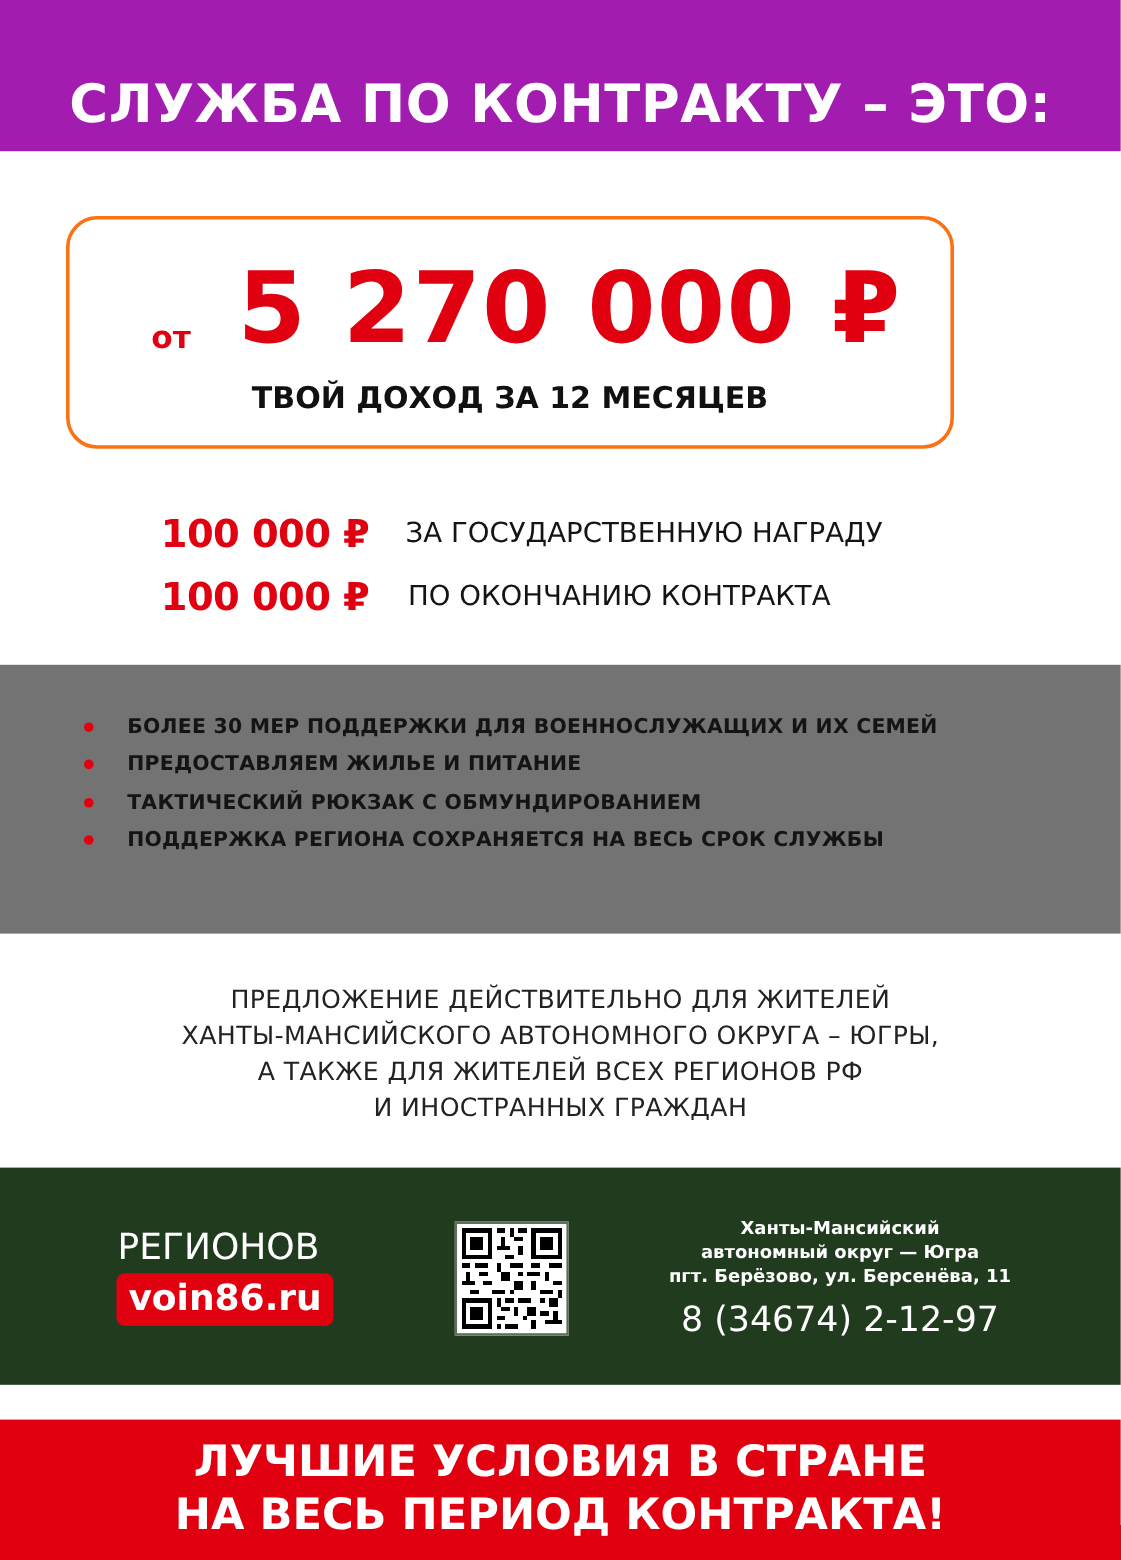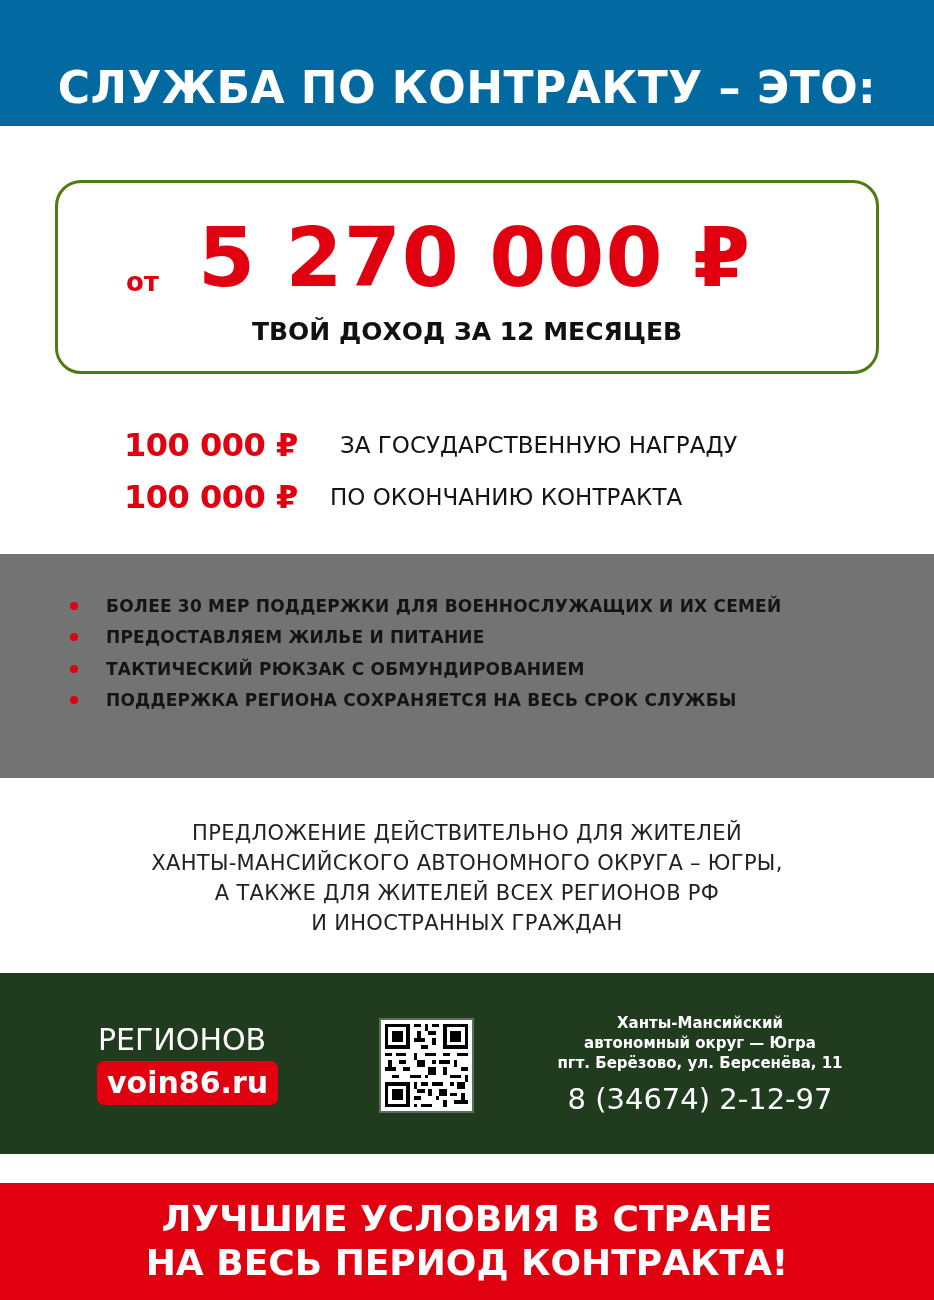--- a/index.html
+++ b/index.html
@@ -1,54 +1,54 @@
 <!DOCTYPE html>
 <html><head>
 <meta charset="utf-8">
 <style>
   * { box-sizing: border-box; margin: 0; padding: 0; }
   html, body { width: 934px; height: 1300px; background: #ffffff; overflow: hidden; }
   body { font-family: "DejaVu Sans", "Liberation Sans", sans-serif; position: relative; }
 
   .header {
     position: absolute; left: 0; top: 0; width: 934px; height: 126px;
-    background: #0369a1; color: #ffffff;
+    background: #a21caf; color: #ffffff;
   }
   .header-title {
     position: absolute; left: 0; right: 0; top: 62px;
     text-align: center; font-weight: bold; font-size: 44px; letter-spacing: 0.5px;
     line-height: 52px;
   }
 
   .income-box {
-    position: absolute; left: 55px; top: 180px; width: 824px; height: 194px;
-    border: 3px solid #4d7c0f; border-radius: 26px; background: #ffffff;
+    position: absolute; left: 55px; top: 180px; width: 740px; height: 194px;
+    border: 3px solid #f97316; border-radius: 26px; background: #ffffff;
   }
   .income-prefix {
     position: absolute; left: 68px; top: 86px;
     color: #e0000f; font-weight: bold; font-size: 26px; line-height: 26px;
   }
   .income-amount {
     position: absolute; left: 140px; top: 30px;
     color: #e0000f; font-weight: bold; font-size: 82px; line-height: 90px; letter-spacing: 1px;
   }
   .income-caption {
     position: absolute; left: 0; right: 0; top: 134px;
     text-align: center; color: #111111; font-weight: bold; font-size: 25px; line-height: 30px;
   }
 
   .bonus-row {
-    position: absolute; left: 124px; height: 40px; display: flex; align-items: center;
+    position: absolute; left: 134px; height: 40px; display: flex; align-items: center;
   }
   .bonus-amount {
     color: #e0000f; font-weight: bold; font-size: 32px; line-height: 40px; letter-spacing: -0.5px;
     width: 200px; white-space: nowrap;
   }
   .bonus-text {
-    color: #141414; font-size: 23px; line-height: 40px; white-space: nowrap; margin-left: 16px;
+    color: #141414; font-size: 23px; line-height: 40px; white-space: nowrap; margin-left: 4px;
   }
 
   .grey-band {
     position: absolute; left: 0; top: 554px; width: 934px; height: 224px; background: #737373;
   }
   .feature-list { position: absolute; left: 70px; top: 36px; list-style: none; }
   .feature-item {
     display: flex; align-items: center; height: 31.5px;
   }
   .bullet {

